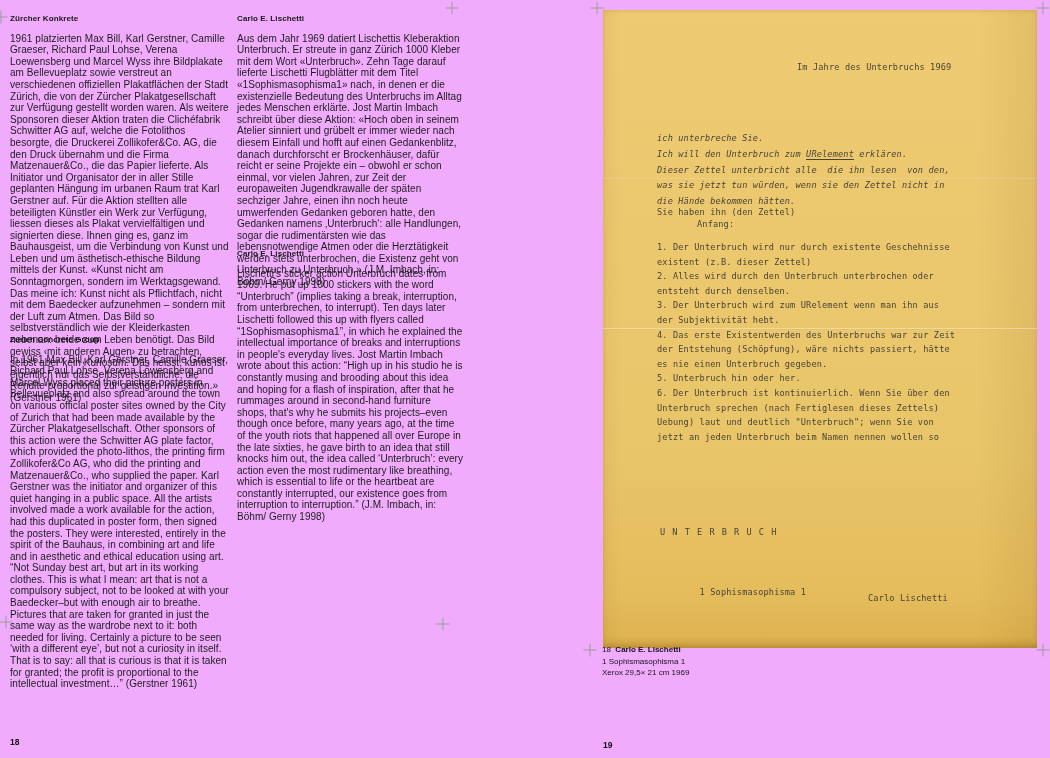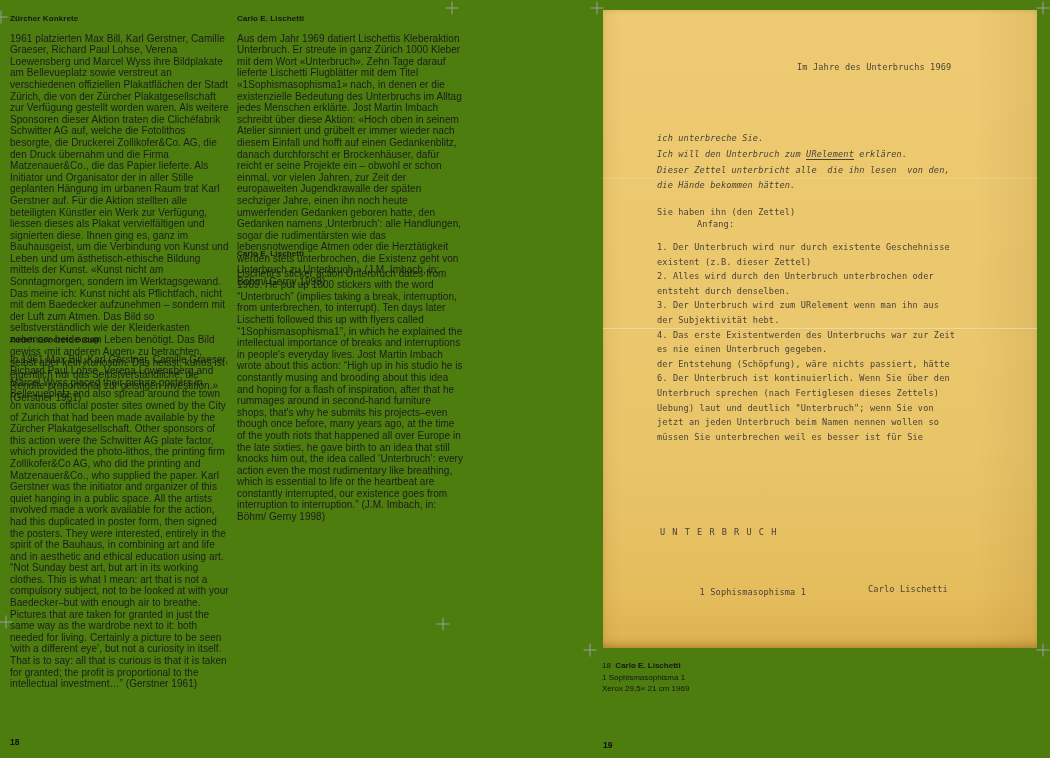--- a/index.html
+++ b/index.html
@@ -1,31 +1,31 @@
 <!DOCTYPE html>
 <html><head>
 <meta charset="utf-8">
 <style>
   * { margin:0; padding:0; box-sizing:border-box; }
   html,body { background:#ffffff; }
   .stage {
     position:relative; width:1050px; height:758px;
-    background:#4d7c0f; overflow:hidden;
+    background:#f0abfc; overflow:hidden;
     font-family:"Liberation Sans", sans-serif;
     color:#171717;
   }
   
   .text-section { position:absolute; }
   .sec-heading { font-size:8px; font-weight:bold; line-height:11.6px; letter-spacing:.1px; }
   .sec-para { font-size:10px; line-height:11.6px; letter-spacing:.05px; color:#1c1c1c; text-align:left;margin-top:8px; }
   .col1 { width:219px; }
   .col2 { width:226px; }
   
   .page-num { position:absolute; font-size:8.5px; font-weight:bold; color:#111; }
-  .caption { position:absolute; left:602px; top:660px; font-size:8px; line-height:11.6px; color:#161616; }
+  .caption { position:absolute; left:602px; top:644px; font-size:8px; line-height:11.6px; color:#161616; }
   .caption .cap-title { font-weight:bold; }
   
   .crop { position:absolute; width:13px; height:13px; transform:translate(-50%,-50%); }
   .crop::before, .crop::after { content:""; position:absolute; background:#9b9b9b; }
   .crop::before { left:0; right:0; top:6px; height:1px; }
   .crop::after  { top:0; bottom:0; left:6px; width:1px; }
   
   .doc {
     position:absolute; left:603px; top:10px; width:434px; height:638px;
     background:
@@ -42,21 +42,21 @@
   }
   .doc-header   { position:absolute; left:194px; top:52px; }
   .doc-groupA   { position:absolute; left:54px; top:121px;font-style:italic; }
   .doc-groupA .doc-line { line-height:15.8px; }
   .doc-haveline { position:absolute; left:54px; top:197px; }
   .doc-anfang   { position:absolute; left:54px; top:209px;margin-left:40px; }
   .doc-list     { position:absolute; left:54px; top:230px; }
   .doc-list .doc-line { line-height:14.6px; }
   .doc-titleword{ position:absolute; left:57px; top:517px; letter-spacing:1px; }
   .doc-footer   { position:absolute; left:54px; top:567px; width:330px; }
-  .doc-footer .sig { position:absolute; left:211px; top:7px; }
+  .doc-footer .sig { position:absolute; left:211px; top:16px; }
   .uline { border-bottom:1px solid #4a4338; padding-bottom:.5px; }
 </style>
 </head>
 <body>
 
 <div class="stage">
 
   <div class="crop" style="left:1px; top:17px;"></div>
   <div class="crop" style="left:452px; top:8px;"></div>
   <div class="crop" style="left:6px;  top:622px;"></div>
@@ -96,41 +96,42 @@
     <div class="doc">
       <div class="doc-crease" style="top:168px; opacity:.45;"></div>
       <div class="doc-crease" style="top:318px;"></div>
 
       <div class="doc-header">Im Jahre des Unterbruchs 1969</div>
 
       <div class="doc-groupA">
         <div class="doc-line">ich unterbreche Sie.</div>
         <div class="doc-line"><span>Ich will den Unterbruch zum </span><span class="uline">URelement</span><span> erklären.</span></div>
         <div class="doc-line">Dieser Zettel unterbricht alle  die ihn lesen  von den,</div>
+        <div class="doc-line">was sie jetzt tun würden, wenn sie den Zettel nicht in</div>
         <div class="doc-line">die Hände bekommen hätten.</div>
       </div>
 
       <div class="doc-haveline doc-line">Sie haben ihn (den Zettel)</div>
       <div class="doc-anfang doc-line">Anfang:</div>
 
       <div class="doc-list">
         <div class="doc-line">1. Der Unterbruch wird nur durch existente Geschehnisse</div>
         <div class="doc-line">existent (z.B. dieser Zettel)</div>
         <div class="doc-line">2. Alles wird durch den Unterbruch unterbrochen oder</div>
         <div class="doc-line">entsteht durch denselben.</div>
         <div class="doc-line">3. Der Unterbruch wird zum URelement wenn man ihn aus</div>
         <div class="doc-line">der Subjektivität hebt.</div>
         <div class="doc-line">4. Das erste Existentwerden des Unterbruchs war zur Zeit</div>
+        <div class="doc-line">der Entstehung (Schöpfung), wäre nichts passiert, hätte</div>
         <div class="doc-line">es nie einen Unterbruch gegeben.</div>
-        <div class="doc-line">der Entstehung (Schöpfung), wäre nichts passiert, hätte</div>
+        <div class="doc-line">5. Unterbruch hin oder her.</div>
         <div class="doc-line">6. Der Unterbruch ist kontinuierlich. Wenn Sie über den</div>
         <div class="doc-line">Unterbruch sprechen (nach Fertiglesen dieses Zettels)</div>
         <div class="doc-line">Uebung) laut und deutlich "Unterbruch"; wenn Sie von</div>
         <div class="doc-line">jetzt an jeden Unterbruch beim Namen nennen wollen so</div>
-        <div class="doc-line">müssen Sie unterbrechen weil es besser ist für Sie</div>
       </div>
 
       <div class="doc-titleword">U N T E R B R U C H</div>
 
       <div class="doc-footer">
         <span>1 Sophismasophisma 1</span>
         <span class="sig">Carlo Lischetti</span>
       </div>
     </div>
 

